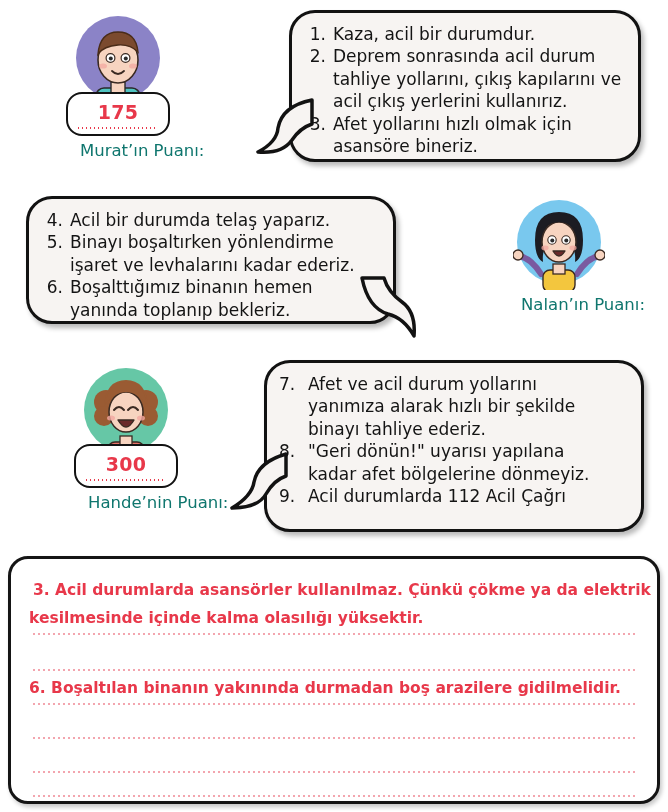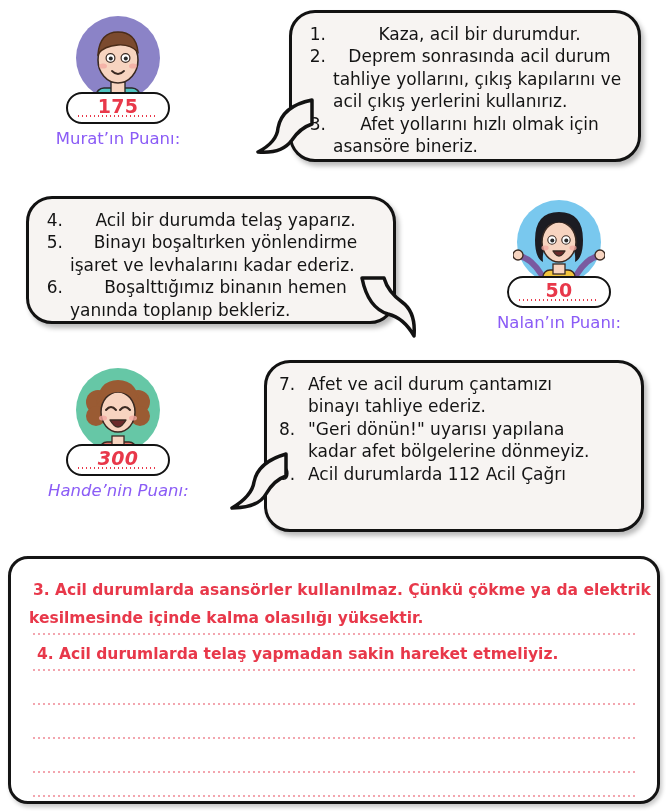--- a/index.html
+++ b/index.html
@@ -27,21 +27,21 @@
     left: 4px; top: 2px;
     width: 84px; height: 84px;
     border-radius: 50%;
   }
   .avatar-svg { position: absolute; left: 0; top: 0; }
 
   .score-badge {
     position: relative;
     margin: -14px auto 0 auto;
     width: 104px;
-    height: 32px;
+    height: 44px;
     background: #ffffff;
     border: 2.5px solid #131313;
     border-radius: 16px;
     box-sizing: border-box;
     display: flex;
     align-items: center;
     justify-content: center;
     z-index: 4;
   }
   .score-value {
@@ -56,23 +56,24 @@
   .score-underline {
     position: absolute;
     left: 10px; right: 10px;
     bottom: 5px;
     height: 2px;
     background-image: repeating-linear-gradient(to right,#e8384a 0 1.5px, transparent 1.5px 4px);
   }
   .person-name {
     margin-top: 5px;
     font-size: 16.5px;
-    color: #8b5cf6;
+    color: #0f766e;
     white-space: nowrap;
     font-family: "DejaVu Sans", sans-serif;
+    margin-left: 32px;
   }
 
   
   .bubble {
     position: absolute;
     background: #f7f4f2;
     border: 3.5px solid #121212;
     border-radius: 26px;
     box-sizing: border-box;
     box-shadow: 3px 4px 5px rgba(0,0,0,0.28);
@@ -83,21 +84,21 @@
     line-height: 1.32;
     color: #141414;
   }
   .b-line { display: flex; }
   .b-num {
     width: 22px;
     flex: 0 0 22px;
     text-align: right;
     padding-right: 7px;
   }
-  .b-txt { flex: 1 1 auto; text-align: center; }
+  .b-txt { flex: 1 1 auto; }
   .b-cont { padding-left: 29px; }
   .just { text-align: justify; text-align-last: left; }
 
   
   .tail { position: absolute; }
 
   
   .answer-box {
     position: absolute;
     left: 8px;
@@ -228,28 +229,24 @@
         <circle cx="39" cy="42" r="4.2" fill="#ffffff" stroke="#3a2a22" stroke-width="1.1"></circle>
         <circle cx="53" cy="42" r="4.2" fill="#ffffff" stroke="#3a2a22" stroke-width="1.1"></circle>
         <circle cx="39.3" cy="42.5" r="2" fill="#2b2b2b"></circle>
         <circle cx="53.3" cy="42.5" r="2" fill="#2b2b2b"></circle>
         <ellipse cx="32" cy="50" rx="3.6" ry="2.4" fill="#f3a8a0" opacity=".75"></ellipse>
         <ellipse cx="60" cy="50" rx="3.6" ry="2.4" fill="#f3a8a0" opacity=".75"></ellipse>
         <path d="M40 53 q6 10 12 0 z" fill="#6b2a2a" stroke="#3a2a22" stroke-width="1.3" stroke-linejoin="round"></path>
       </g>
     </svg>
   </div>
-  <div class="score-badge">
-    <span class="score-value">50</span>
-    <span class="score-underline"></span>
-  </div>
   <div class="person-name">Nalan’ın Puanı:</div>
 </div>
 
-<div class="character" style="left:48px; top:366px;font-style:italic;">
+<div class="character" style="left:56px; top:366px;">
   <div class="avatar-wrap">
     <div class="avatar-circle" style="background:#66c7a6;"></div>
     <svg class="avatar-svg" width="92" height="92" viewBox="0 0 92 92">
       <defs>
           <clipPath id="clipH">
             <circle cx="46" cy="44" r="42"></circle>
           </clipPath>
         </defs>
       <g clip-path="url(#clipH)">
         <rect x="28" y="76" width="36" height="20" rx="7" fill="#e8736a" stroke="#3a2a22" stroke-width="1.4"></rect>
@@ -273,22 +270,23 @@
     <span class="score-value">300</span>
     <span class="score-underline"></span>
   </div>
   <div class="person-name">Hande’nin Puanı:</div>
 </div>
 
 <div class="bubble" style="left:264px; top:360px; width:380px; height:172px;">
   <div class="bubble-inner just">
     <div class="b-line">
         <span class="b-num">7.</span>
-        <span class="b-txt just">Afet ve acil durum çantamızı</span>
-      </div>
+        <span class="b-txt just">Afet ve acil durum yollarını</span>
+      </div>
+    <div class="b-cont just">yanımıza alarak hızlı bir şekilde</div>
     <div class="b-cont">binayı tahliye ederiz.</div>
     <div class="b-line">
         <span class="b-num">8.</span>
         <span class="b-txt just">"Geri dönün!" uyarısı yapılana</span>
       </div>
     <div class="b-cont just">kadar afet bölgelerine dönmeyiz.</div>
     <div class="b-line">
         <span class="b-num">9.</span>
         <span class="b-txt just">Acil durumlarda 112 Acil Çağrı</span>
       </div>
@@ -301,14 +299,14 @@
 <div class="answer-box">
   <div class="ruled" style="top:74px;"></div>
   <div class="ruled" style="top:110px;"></div>
   <div class="ruled" style="top:144px;"></div>
   <div class="ruled" style="top:178px;"></div>
   <div class="ruled" style="top:212px;"></div>
   <div class="ruled" style="top:236px;"></div>
 
   <div class="ans-text" style="left:22px; top:22px;">3. Acil durumlarda asansörler kullanılmaz. Çünkü çökme ya da elektrik</div>
   <div class="ans-text" style="left:18px; top:50px;">kesilmesinde içinde kalma olasılığı yüksektir.</div>
-  <div class="ans-text" style="left:26px; top:86px;">4. Acil durumlarda telaş yapmadan sakin hareket etmeliyiz.</div>
+  <div class="ans-text" style="left:18px; top:120px;">6. Boşaltılan binanın yakınında durmadan boş arazilere gidilmelidir.</div>
 </div>
 
 </body></html>

